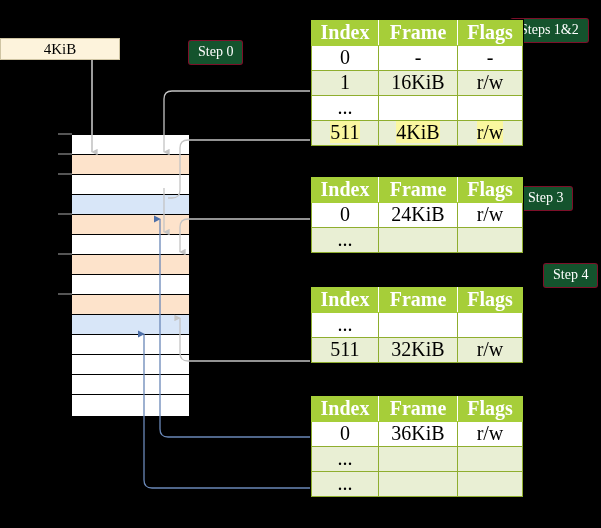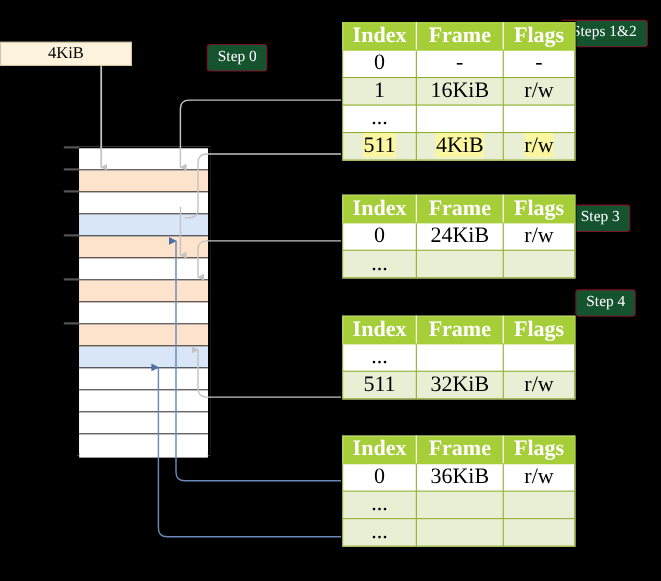--- a/index.html
+++ b/index.html
@@ -104,21 +104,21 @@
 
   <div class="badge" style="left:189px;top:41px;text-align:right;">
     <span>Step 0</span>
   </div>
   <div class="badge" style="left:511px;top:19px;">
     <span>Steps 1&amp;2</span>
   </div>
   <div class="badge" style="left:519px;top:158px;margin-top:29px;">
     <span>Step 3</span>
   </div>
-  <div class="badge" style="left:524px;top:264px;">
+  <div class="badge" style="left:544px;top:264px;">
     <span>Step 4</span>
   </div>
 
   <div class="memcol" style="left:70px;top:133px;width:121px;height:281px;">
     <div class="memrow white" style="height:20px;"></div>
     <div class="memrow peach" style="height:20px;"></div>
     <div class="memrow white" style="height:20px;"></div>
     <div class="memrow blue" style="height:20px;"></div>
     <div class="memrow peach" style="height:20px;"></div>
     <div class="memrow white" style="height:20px;"></div>

